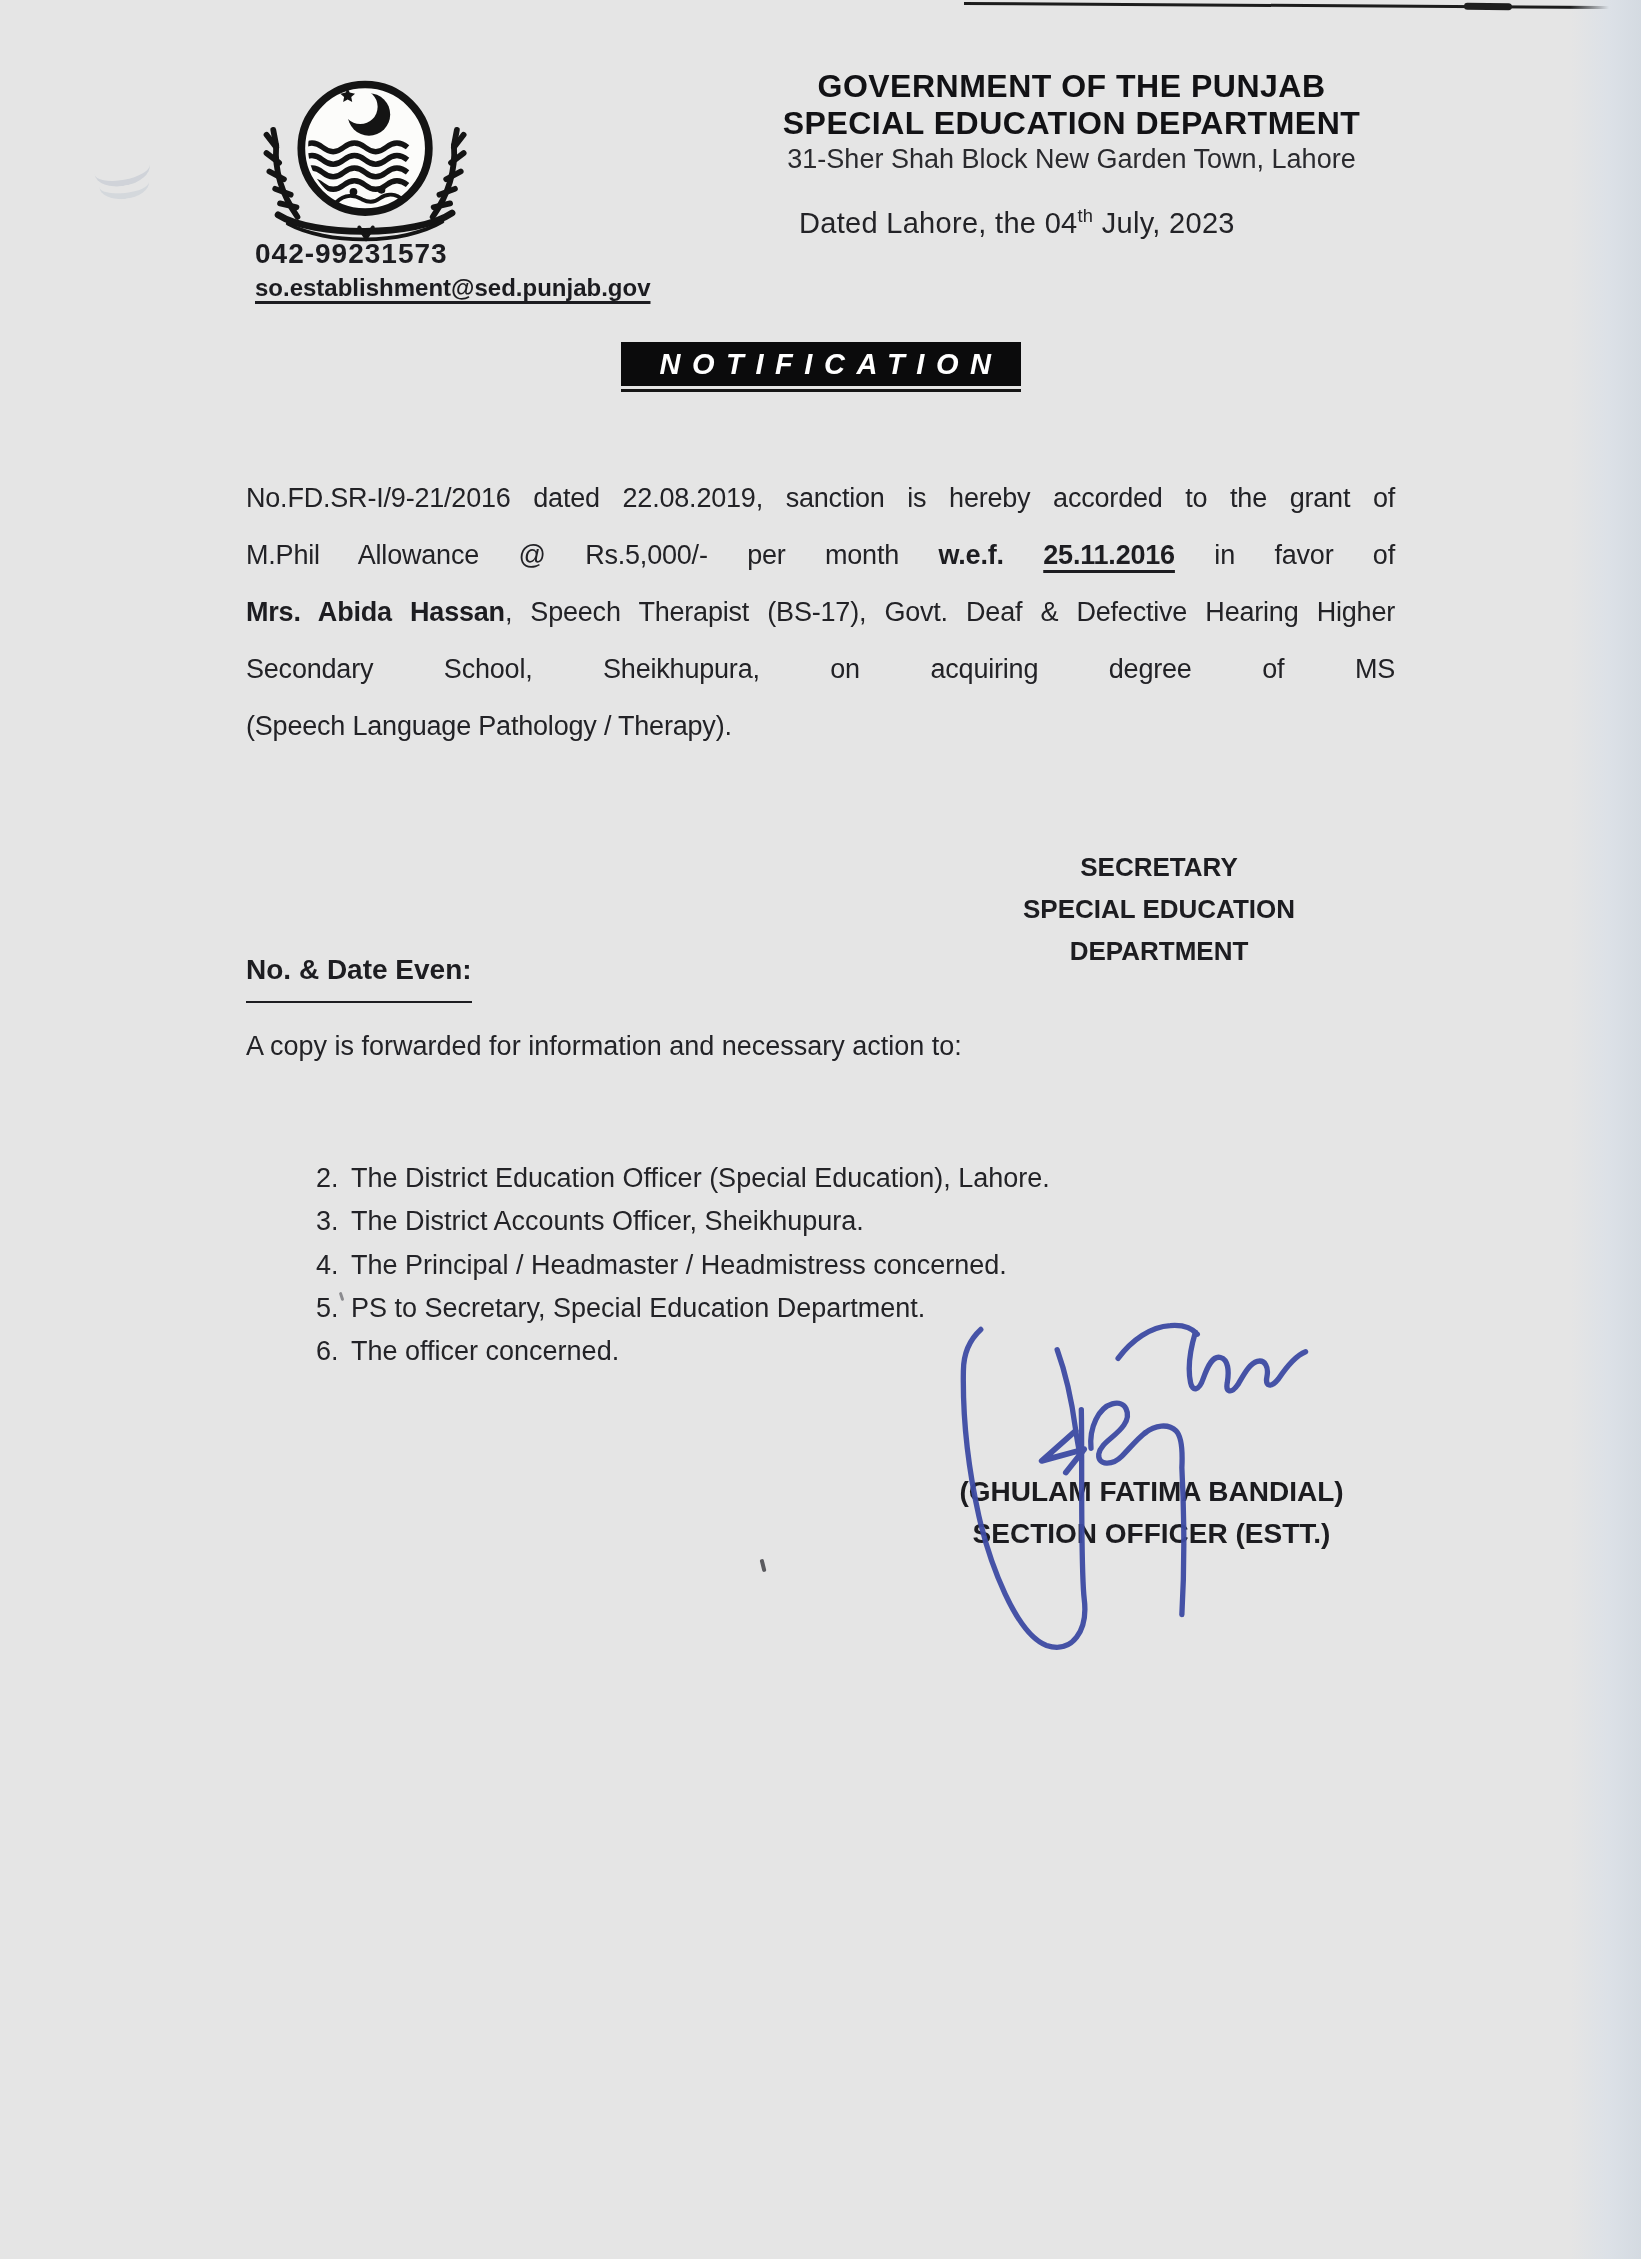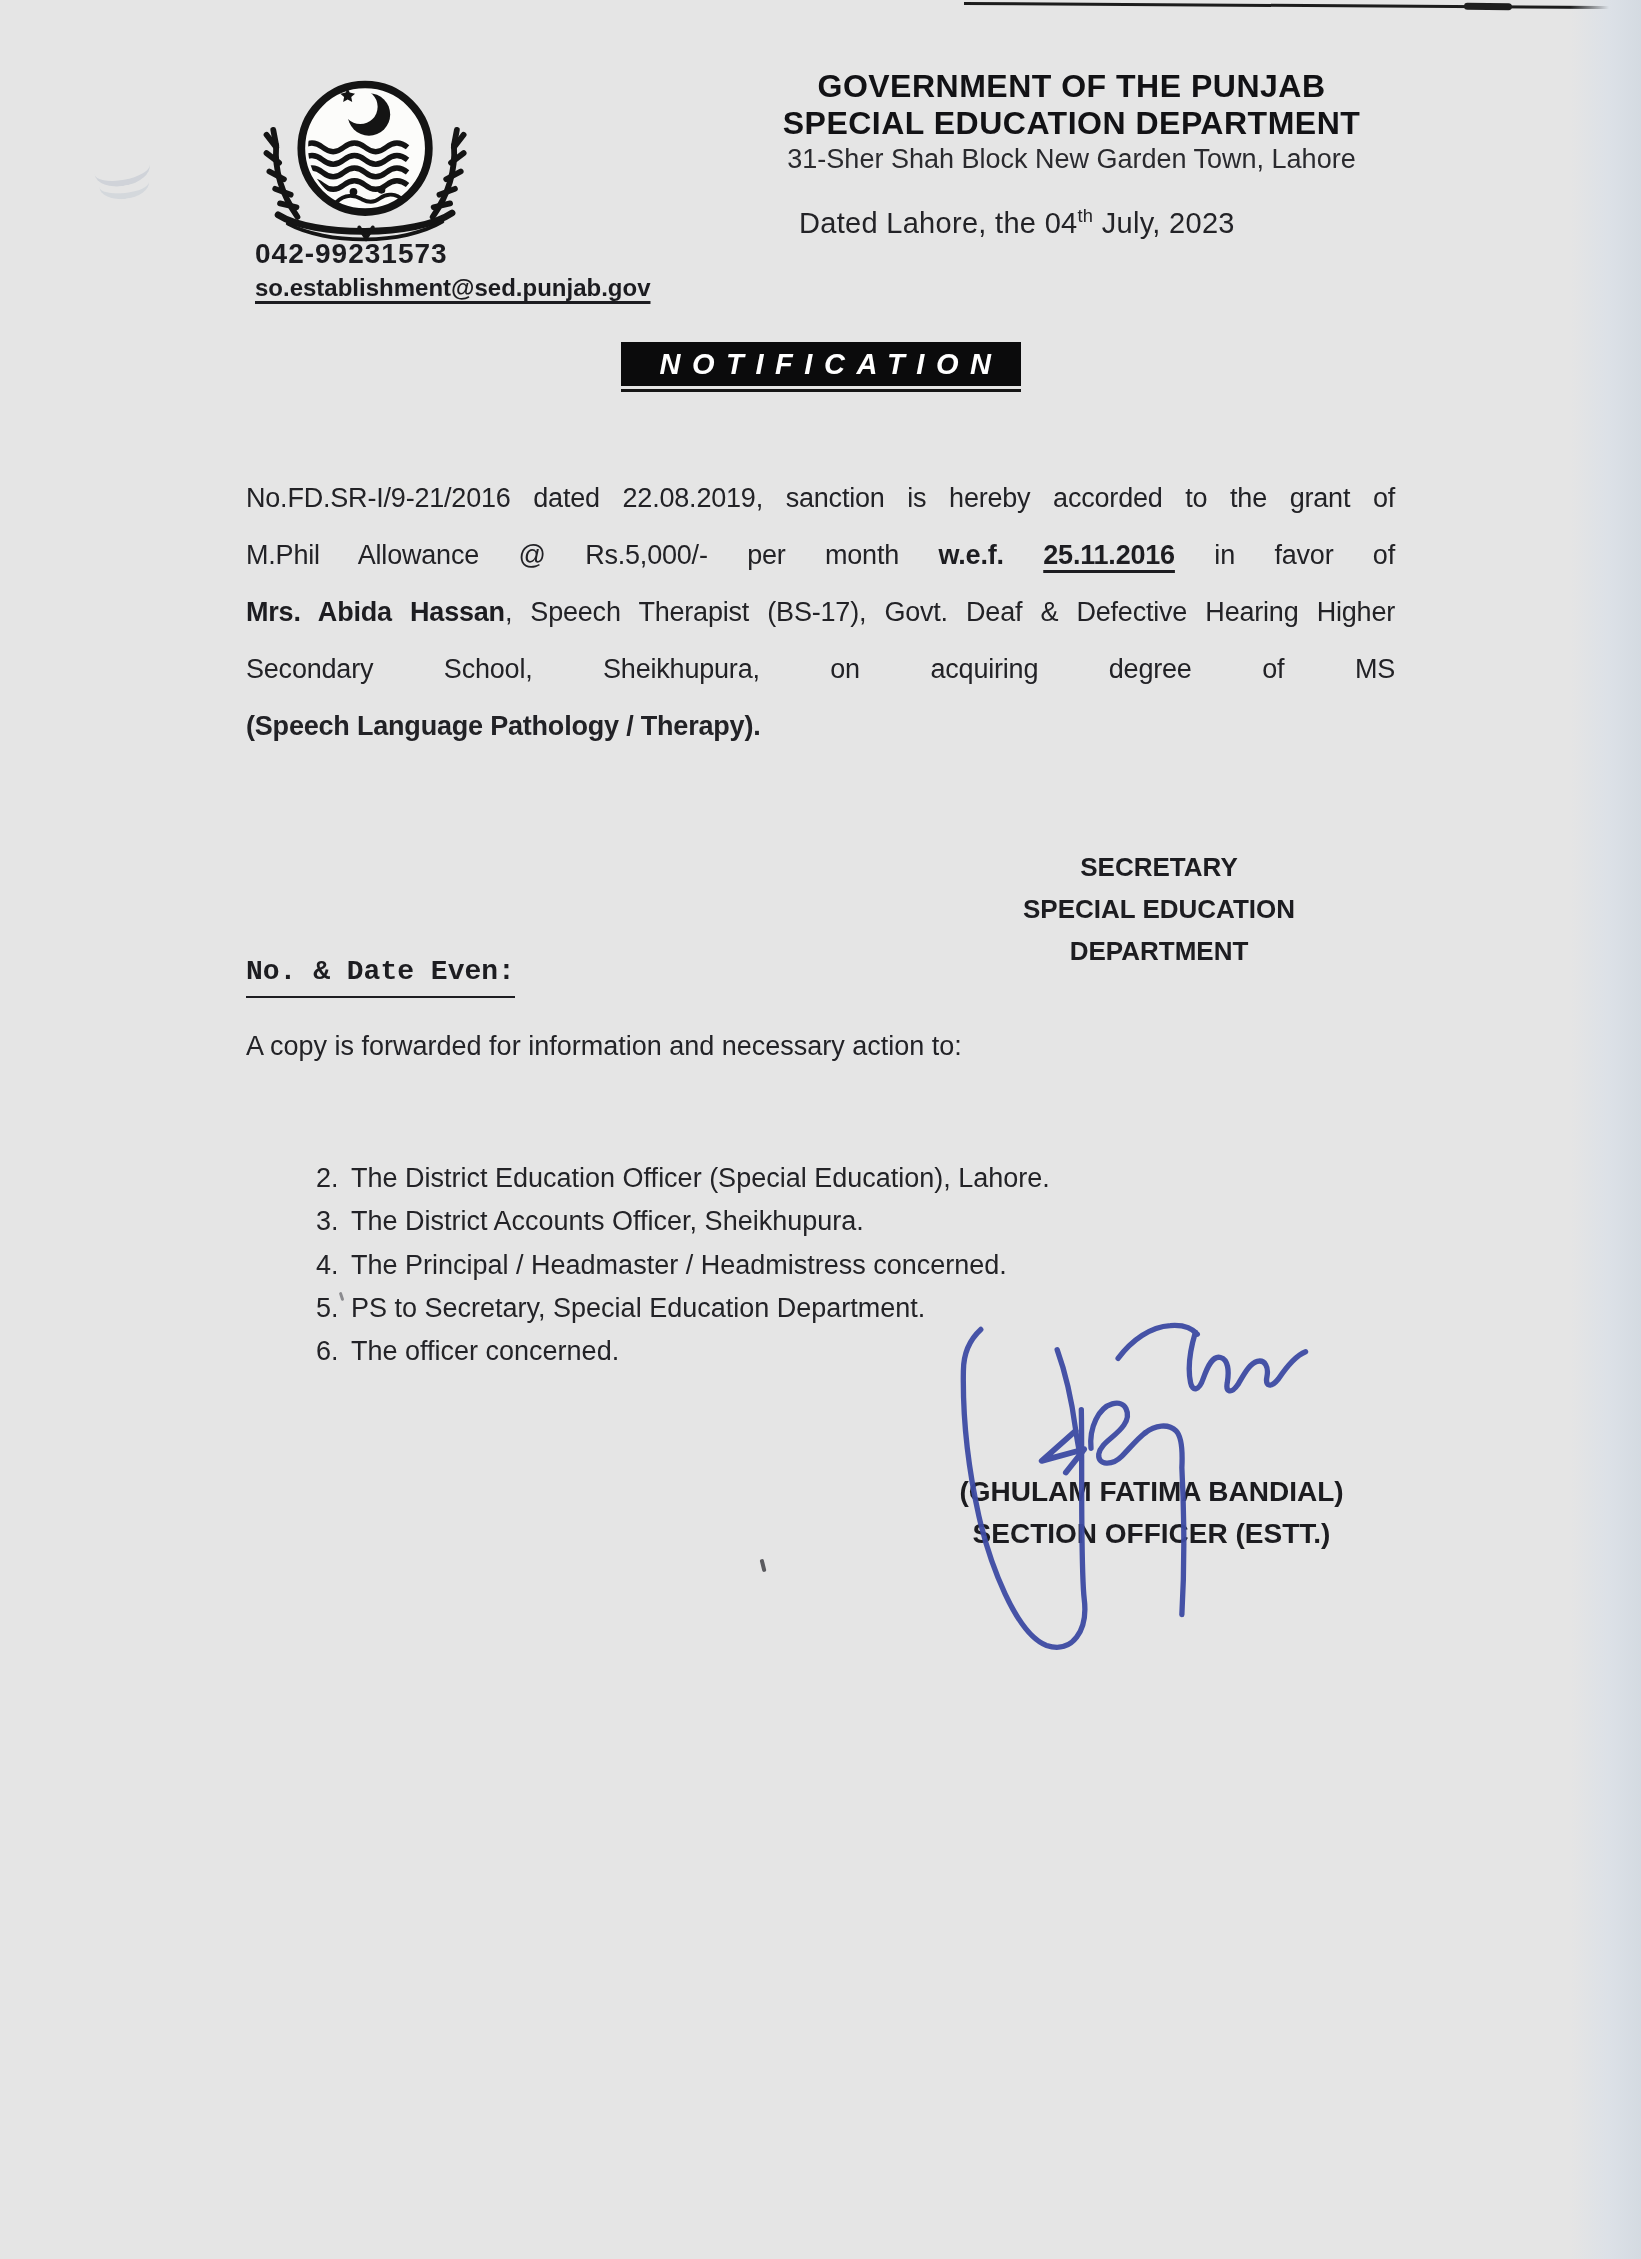--- a/index.html
+++ b/index.html
@@ -29,28 +29,28 @@
   .date-line sup{font-size:18.3px;}
   .phone{position:absolute;left:255px;top:238px;font-size:28px;font-weight:bold;color:#1c1c20;letter-spacing:1px;}
   .email{position:absolute;left:255px;top:274px;font-size:24px;font-weight:bold;color:#1c1c20;text-decoration:underline;text-decoration-thickness:2.9px;text-underline-offset:4.8px;}
   
   .notif-box{position:absolute;left:621px;top:342px;width:400px;height:44px;background:#0b0b0c;color:#ffffff;
     font-size:29px;font-weight:bold;font-style:italic;letter-spacing:11.6px;line-height:44px;text-align:center;padding-left:20px;box-sizing:border-box;}
   .notif-underline{position:absolute;left:621px;top:389px;width:400px;height:2.9px;background:#161616;}
   
   .bodyline{position:absolute;left:246px;width:1149px;height:44px;font-size:27px;letter-spacing:-0.2px;line-height:42px;color:#222226;
     text-align:justify;text-align-last:justify;}
-  .bodyline.last{text-align:right;text-align-last:left;font-weight:bold;}
+  .bodyline.last{text-align:right;text-align-last:left;}
   .bl-1{top:420px;} .bl-2{top:477px;} .bl-3{top:534px;} .bl-4{top:591px;} .bl-5{top:648px;} .bl-6{top:705px;}
   .b{font-weight:bold;color:#1d1d21;}
   .u{text-decoration:underline;text-decoration-thickness:2.9px;text-underline-offset:5.8px;}
   
   .secretary-block{position:absolute;left:985px;top:846px;width:348px;text-align:center;font-weight:bold;font-size:26px;line-height:42px;color:#1d1d21;}
   .no-date-even{position:absolute;left:246px;top:954px;font-size:28px;font-weight:bold;color:#1d1d21;}
-  .no-date-even span{border-bottom:2.9px solid #1d1d21;padding-bottom:9px;font-family:Liberation Mono, monospace;}
+  .no-date-even span{border-bottom:2.9px solid #1d1d21;padding-bottom:16px;}
   .forward-line{position:absolute;left:246px;top:1031px;font-size:27px;color:#232327;}
   
   .copy-item{position:absolute;left:316px;font-size:27px;line-height:39px;color:#232327;}
   .ci-0{top:1115px;} .ci-1{top:1159px;} .ci-2{top:1202px;} .ci-3{top:1246px;} .ci-4{top:1289px;} .ci-5{top:1332px;}
   .copy-num{display:inline-block;width:35px;}
   
   .signer-block{position:absolute;left:951px;top:1471px;width:401px;text-align:center;font-weight:bold;font-size:28px;line-height:42px;color:#1c1c20;}
   .signature-svg{position:absolute;left:946px;top:1313px;}
 </style>
 </head>

